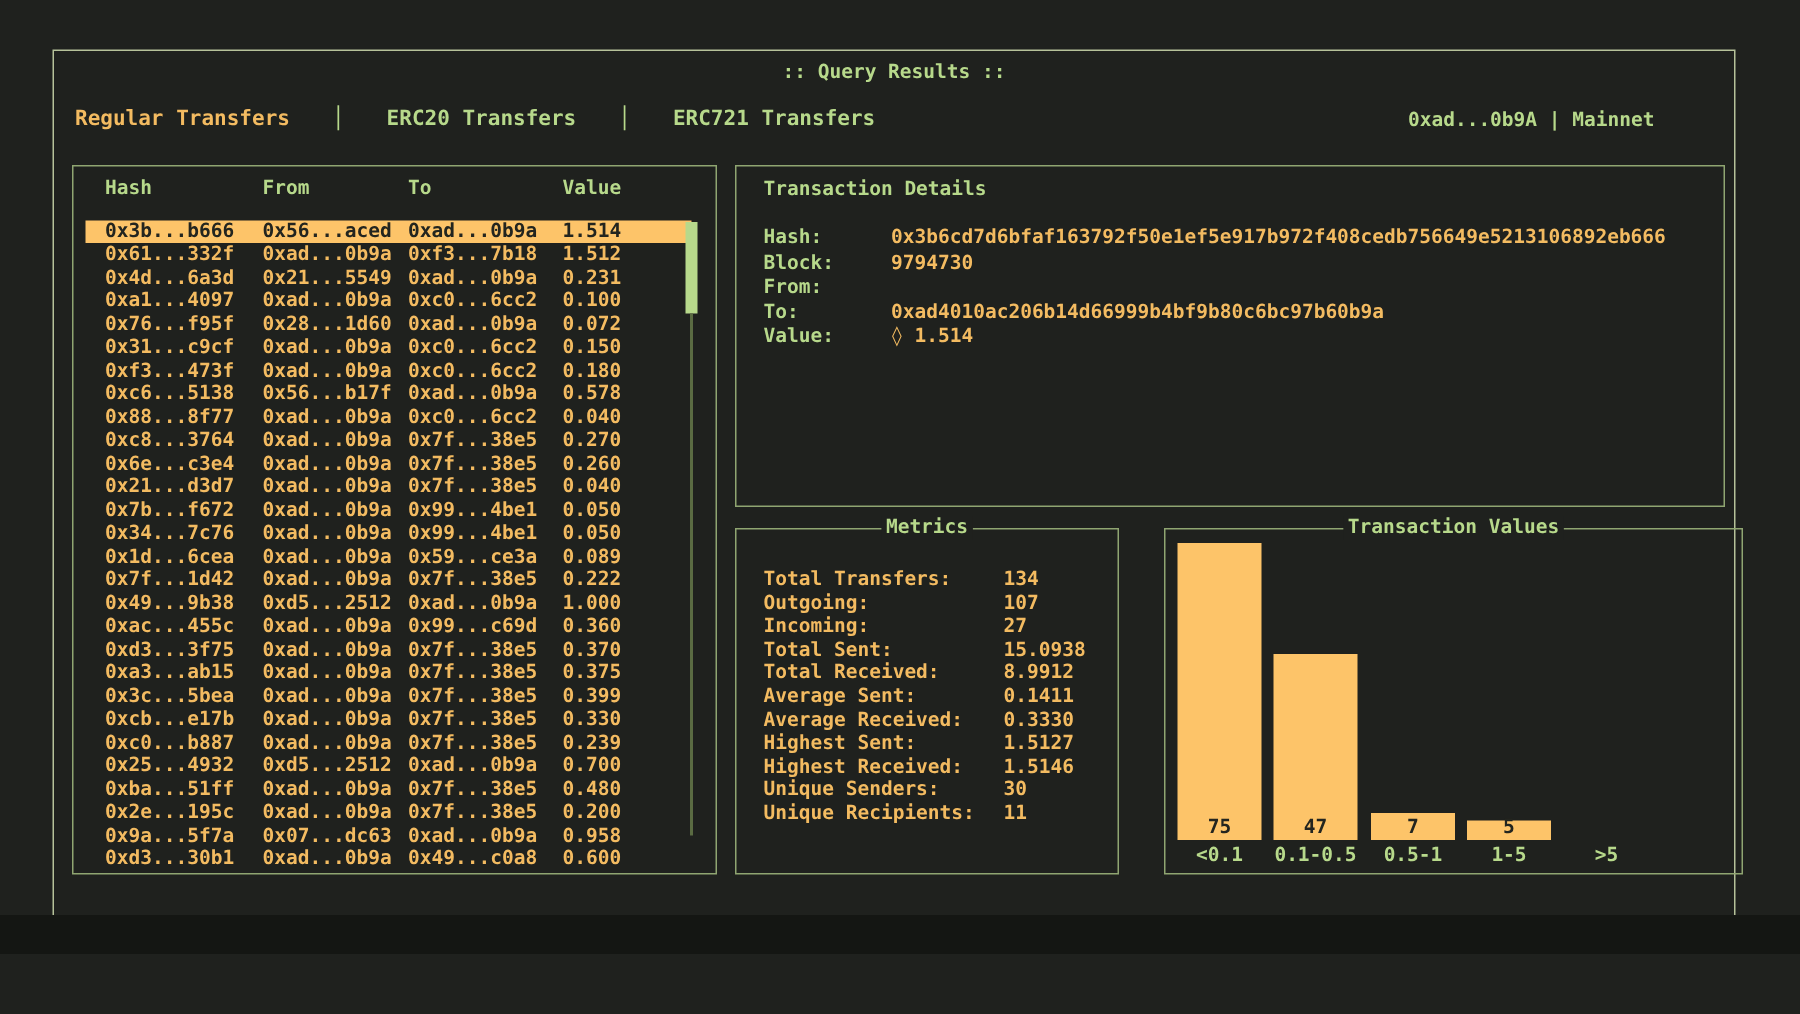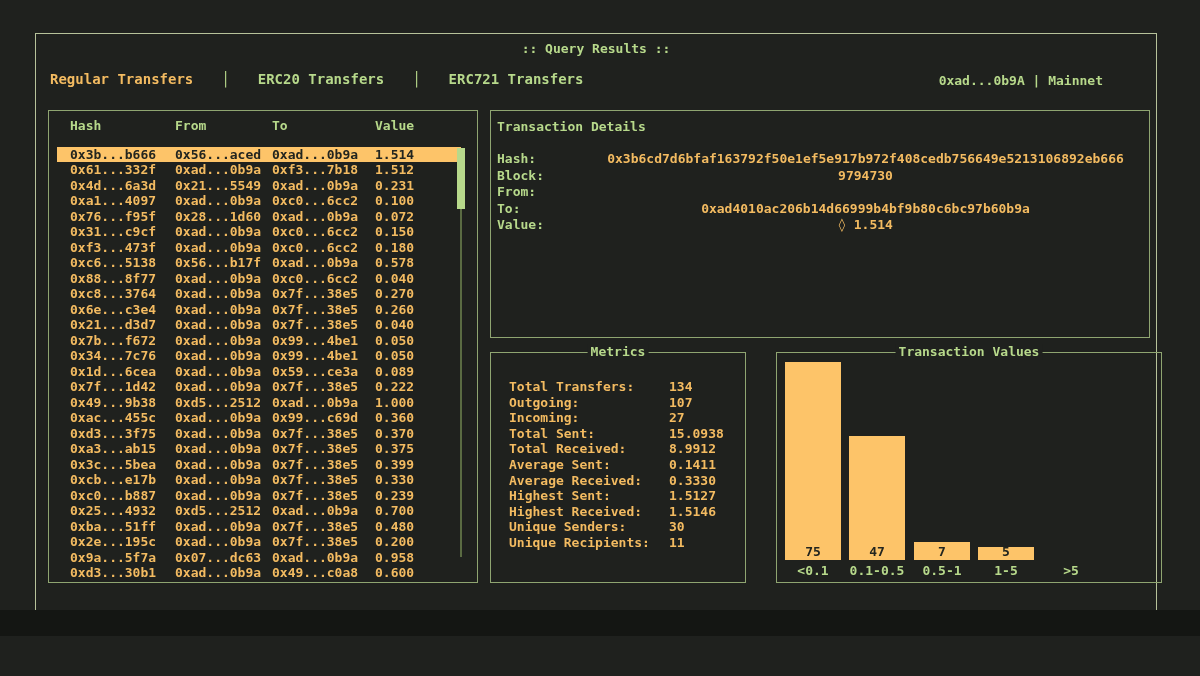--- a/index.html
+++ b/index.html
@@ -25,26 +25,26 @@
   .tab-sep{color:var(--green);}
   .account{position:absolute;top:39px;right:53px;color:var(--green);font-size:13px;}
   .panel{position:absolute;border:1px solid var(--border-panel);}
   .table-panel{left:12px;top:76px;width:430px;height:473px;}
   .thead{margin:7px 0 0 8px;padding-left:13px;display:grid;grid-template-columns:105px 97px 103px auto;color:var(--green);font-size:13px;line-height:15.5px;}
   .tbody{margin:13px 0 0 8px;}
   .tr{width:404px;padding-left:13px;display:grid;grid-template-columns:105px 97px 103px auto;color:var(--amber);font-size:13px;line-height:15.5px;height:15.5px;white-space:nowrap;cursor:pointer;}
   .tr.selected{background:var(--amber-bright);color:var(--dark-text);}
   .scroll-thumb{position:absolute;left:408px;top:37px;width:8px;height:61px;background:var(--green);}
   .scroll-track{position:absolute;left:411px;top:98px;width:2px;height:348px;background:var(--track);}
-  .details-panel{left:454px;top:76px;width:660px;height:228px;padding:8px 0 0 6px;}
+  .details-panel{left:454px;top:76px;width:660px;height:228px;padding:8px 0 0 18px;}
   .panel-title{color:var(--green);font-size:13px;line-height:15px;}
   .fields{margin-top:17px;}
   .field{display:grid;grid-template-columns:85px auto;font-size:13px;line-height:16.5px;white-space:nowrap;}
   .field .lbl{color:var(--green);}
-  .field .val{color:var(--amber);text-align:center;}
+  .field .val{color:var(--amber);}
   .metrics-panel{left:454px;top:318px;width:256px;height:231px;}
   .border-title{position:absolute;top:-9px;left:50%;transform:translateX(-50%);background:var(--bg);padding:0 3px;color:var(--green);font-size:13px;line-height:16px;white-space:nowrap;}
   .metrics-list{margin:26px 0 0 18px;}
   .metric{display:grid;grid-template-columns:160px auto;color:var(--amber);font-size:13px;line-height:15.6px;white-space:nowrap;}
   .chart-panel{left:740px;top:318px;width:386px;height:231px;}
   .chart-area{position:absolute;inset:0;}
   .bar{position:absolute;width:56px;background:var(--amber-bright);}
   .bar-count{position:absolute;width:56px;bottom:23px;text-align:center;color:var(--dark-text);font-size:13px;line-height:14px;}
   .x-label{position:absolute;width:56px;bottom:4px;text-align:center;color:var(--green);font-size:13px;line-height:14px;white-space:nowrap;margin-top:28px;}
   .footer{position:absolute;top:587px;left:0;width:100%;text-align:left;color:var(--green);font-size:13px;}

